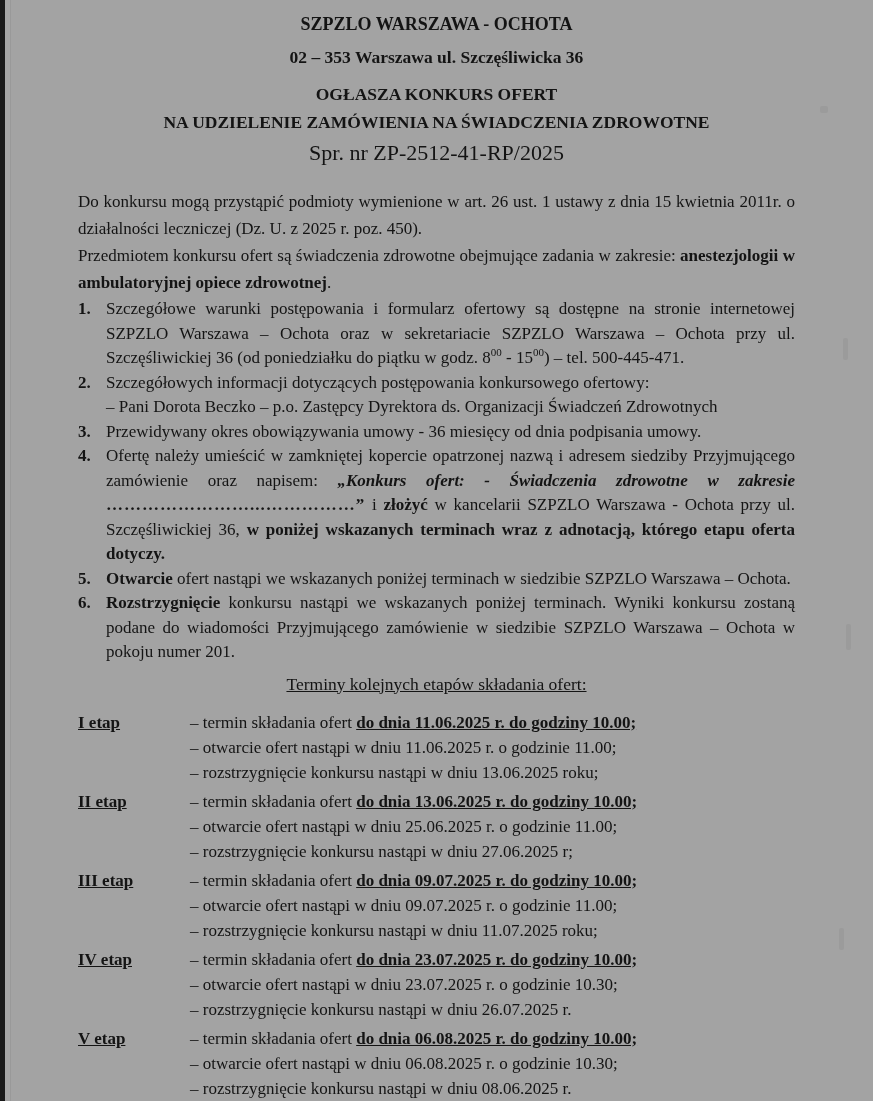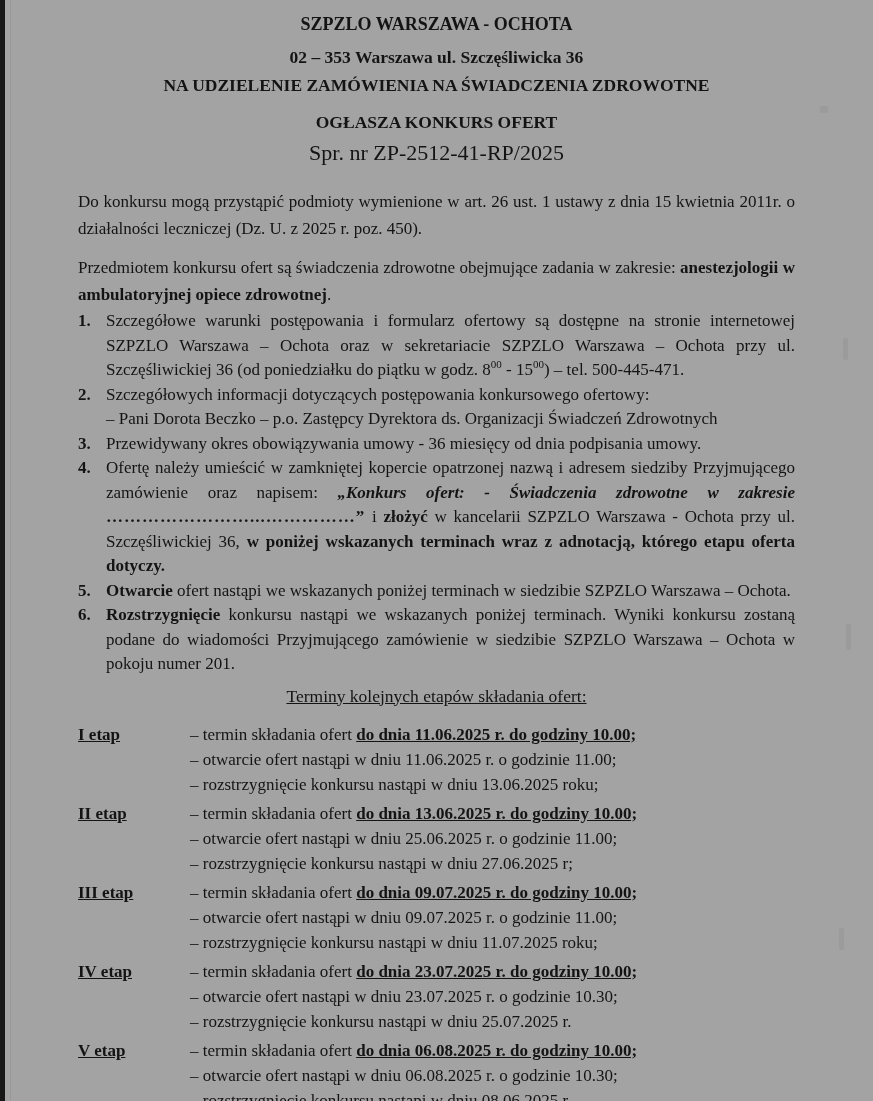--- a/index.html
+++ b/index.html
@@ -56,21 +56,21 @@
   .h-ann2     { font-size: 17.5px; font-weight: bold; margin-top: 7px;  }
   .h-case     { font-size: 22px;   margin-top: 7px; }
 
   .para {
     font-size: 17px;
     line-height: 27px;
     text-align: justify;
     margin: 0;
   }
   .para.p1 { margin-top: 22px; }
-  .para.p2 { margin-top: 12px; }
+  .para.p2 { margin-top: 0; }
 
   .main-list { margin-top: 1px; }
   .li {
     display: grid;
     grid-template-columns: 28px 1fr;
     font-size: 17px;
     line-height: 24.5px;
   }
   .li-num {
     font-weight: bold;
@@ -113,22 +113,22 @@
   <div class="smudge s1"></div>
   <div class="smudge s2"></div>
   <div class="smudge s3"></div>
   <div class="smudge s4"></div>
 
   <div class="content">
 
     <header>
       <div class="center h-org">SZPZLO WARSZAWA - OCHOTA</div>
       <div class="center h-addr">02 – 353 Warszawa ul. Szczęśliwicka 36</div>
+      <div class="center h-ann1">OGŁASZA KONKURS OFERT</div>
       <div class="center h-ann2">NA UDZIELENIE ZAMÓWIENIA NA ŚWIADCZENIA ZDROWOTNE</div>
-      <div class="center h-ann1">OGŁASZA KONKURS OFERT</div>
       <div class="center h-case">Spr. nr ZP-2512-41-RP/2025</div>
     </header>
 
     <p class="para p1">Do konkursu mogą przystąpić podmioty wymienione w art. 26 ust. 1 ustawy z dnia 15 kwietnia 2011r. o działalności leczniczej (Dz. U. z 2025 r. poz. 450).</p>
 
     <p class="para p2"><span>Przedmiotem konkursu ofert są świadczenia zdrowotne obejmujące zadania w zakresie: </span><span class="bold">anestezjologii w ambulatoryjnej opiece zdrowotnej</span><span>.</span></p>
 
     <div class="main-list">
 
       <div class="li">
@@ -195,21 +195,21 @@
           <div class="stage-line">– otwarcie ofert nastąpi  w dniu 09.07.2025 r. o godzinie 11.00;</div>
           <div class="stage-line">– rozstrzygnięcie konkursu nastąpi w dniu  11.07.2025 roku;</div>
         </div>
       </div>
 
       <div class="stage">
         <div class="stage-label"><span>IV etap</span></div>
         <div class="stage-lines">
           <div class="stage-line"><span>– termin składania ofert </span><span class="bold ul">do dnia 23.07.2025 r. do godziny 10.00;</span></div>
           <div class="stage-line">– otwarcie ofert nastąpi  w dniu 23.07.2025 r. o godzinie 10.30;</div>
-          <div class="stage-line">– rozstrzygnięcie konkursu nastąpi w dniu  25.07.2025 r.</div>
+          <div class="stage-line">– rozstrzygnięcie konkursu nastąpi w dniu  26.07.2025 r.</div>
         </div>
       </div>
 
       <div class="stage">
         <div class="stage-label"><span>V etap</span></div>
         <div class="stage-lines">
           <div class="stage-line"><span>– termin składania ofert </span><span class="bold ul">do dnia 06.08.2025 r. do godziny 10.00;</span></div>
           <div class="stage-line">– otwarcie ofert nastąpi  w dniu 06.08.2025 r. o godzinie 10.30;</div>
           <div class="stage-line">– rozstrzygnięcie konkursu nastąpi w dniu  08.06.2025 r.</div>
         </div>

